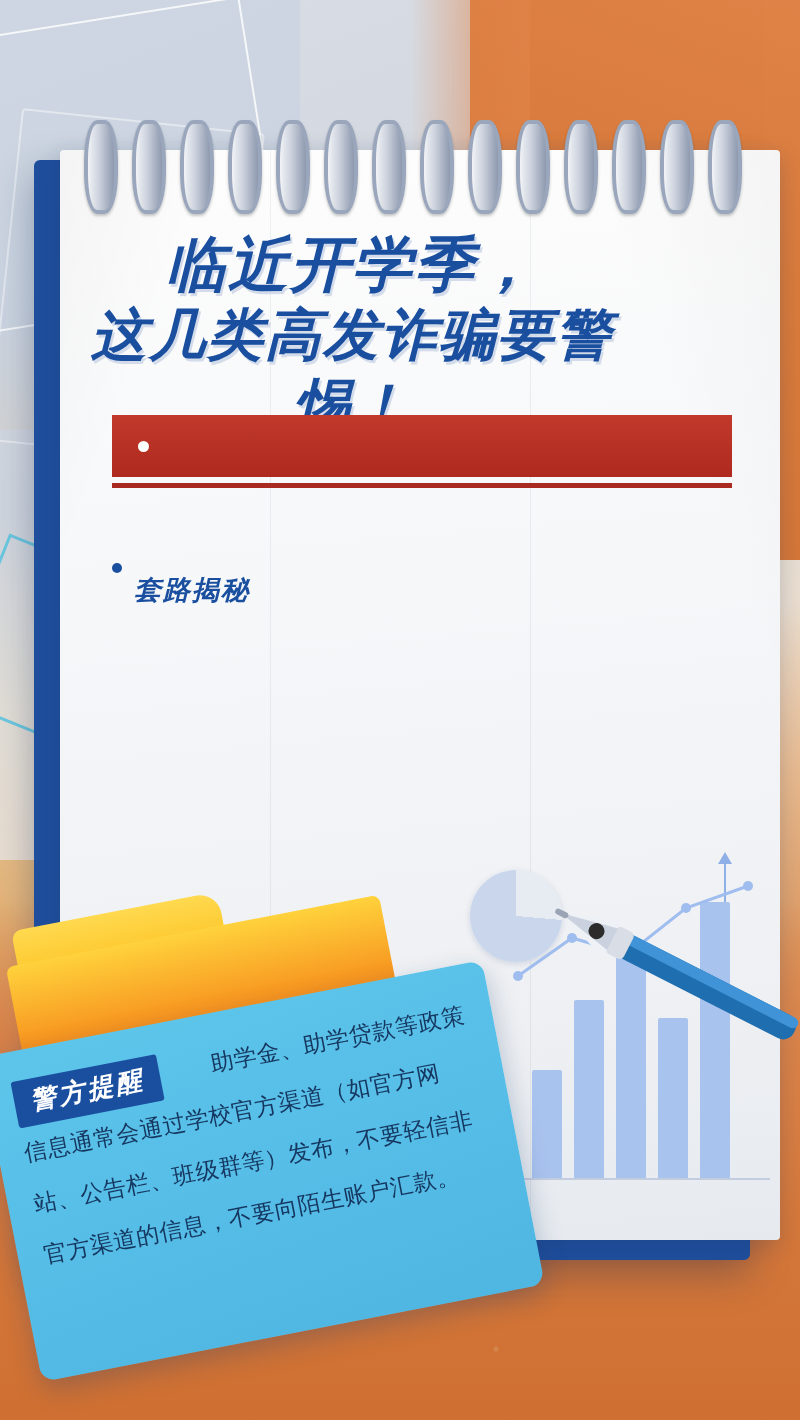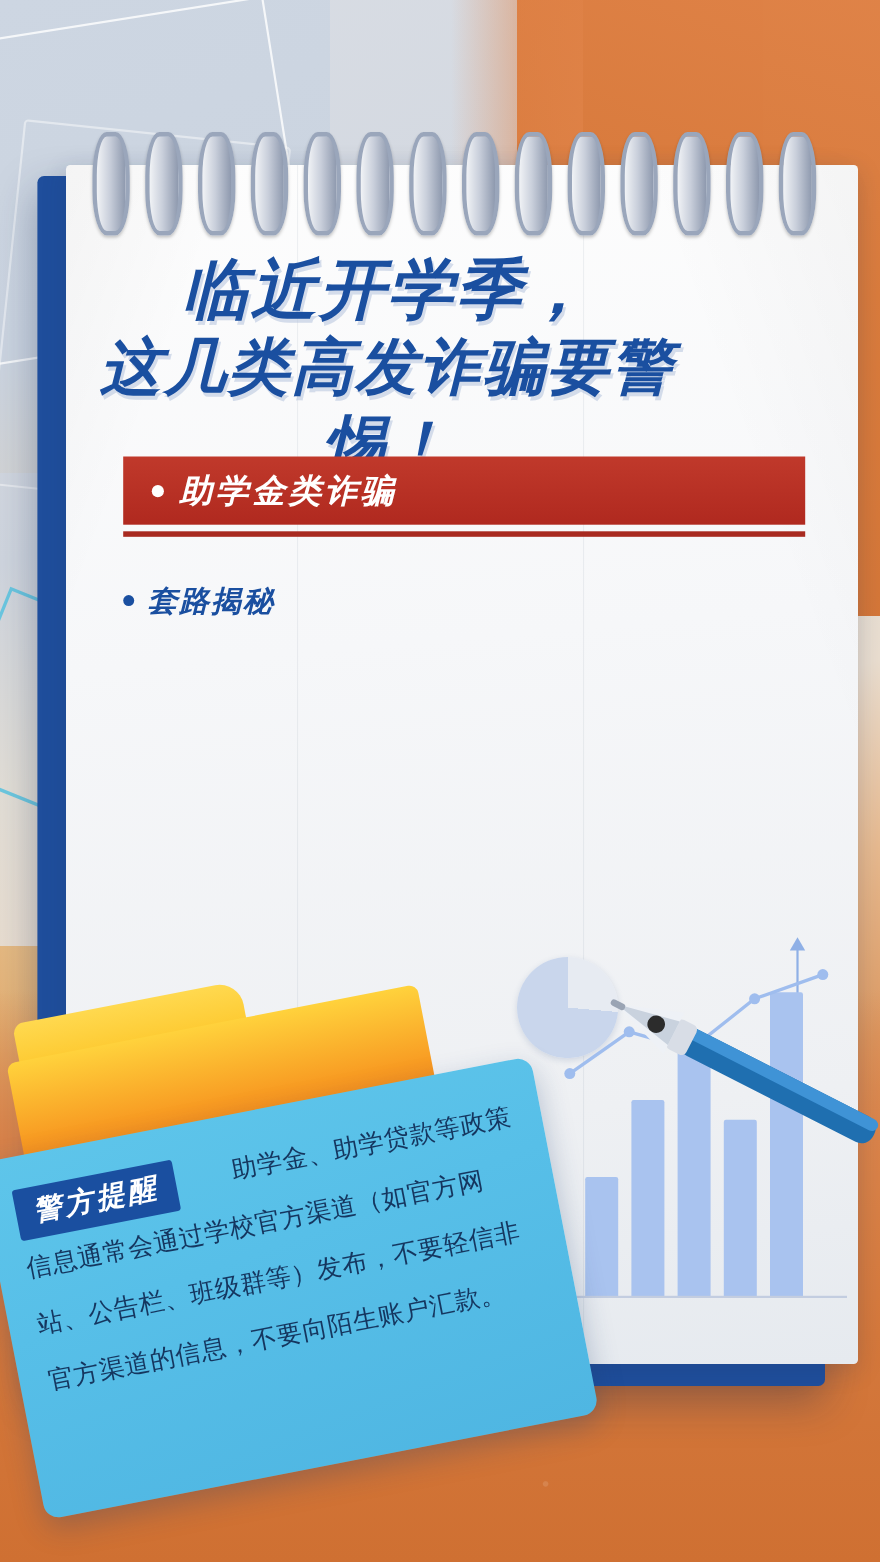--- a/index.html
+++ b/index.html
@@ -226,20 +226,21 @@
     border-radius: 50%;
     background: #1a4fa0;
     margin-right: 12px;
   }
   .subhead .txt {
     color: #1a4fa0;
     font-size: 27px;
     font-weight: 700;
     font-style: italic;
     letter-spacing: 2px;
+    margin-top: 44px;
   }
 
   
   .body-para {
     position: absolute;
     left: 90px;
     top: 438px;
     width: 578px;
     color: #1d4f9e;
     font-size: 25.5px;
@@ -415,21 +416,20 @@
     <div class="page-crease c2"></div>
     <div class="page-fold"></div>
 
     <div class="title-block">
       <div class="title-line one">临近开学季，</div>
       <div class="title-line two">这几类高发诈骗要警惕！</div>
     </div>
 
     <div class="redbar">
       <span class="dot"></span>
-      <span class="txt">助学金类诈骗</span>
     </div>
     <div class="redbar-underline"></div>
 
     <div class="subhead">
       <span class="dot"></span>
       <span class="txt">套路揭秘</span>
     </div>
 
 
     <div class="chart-area">

